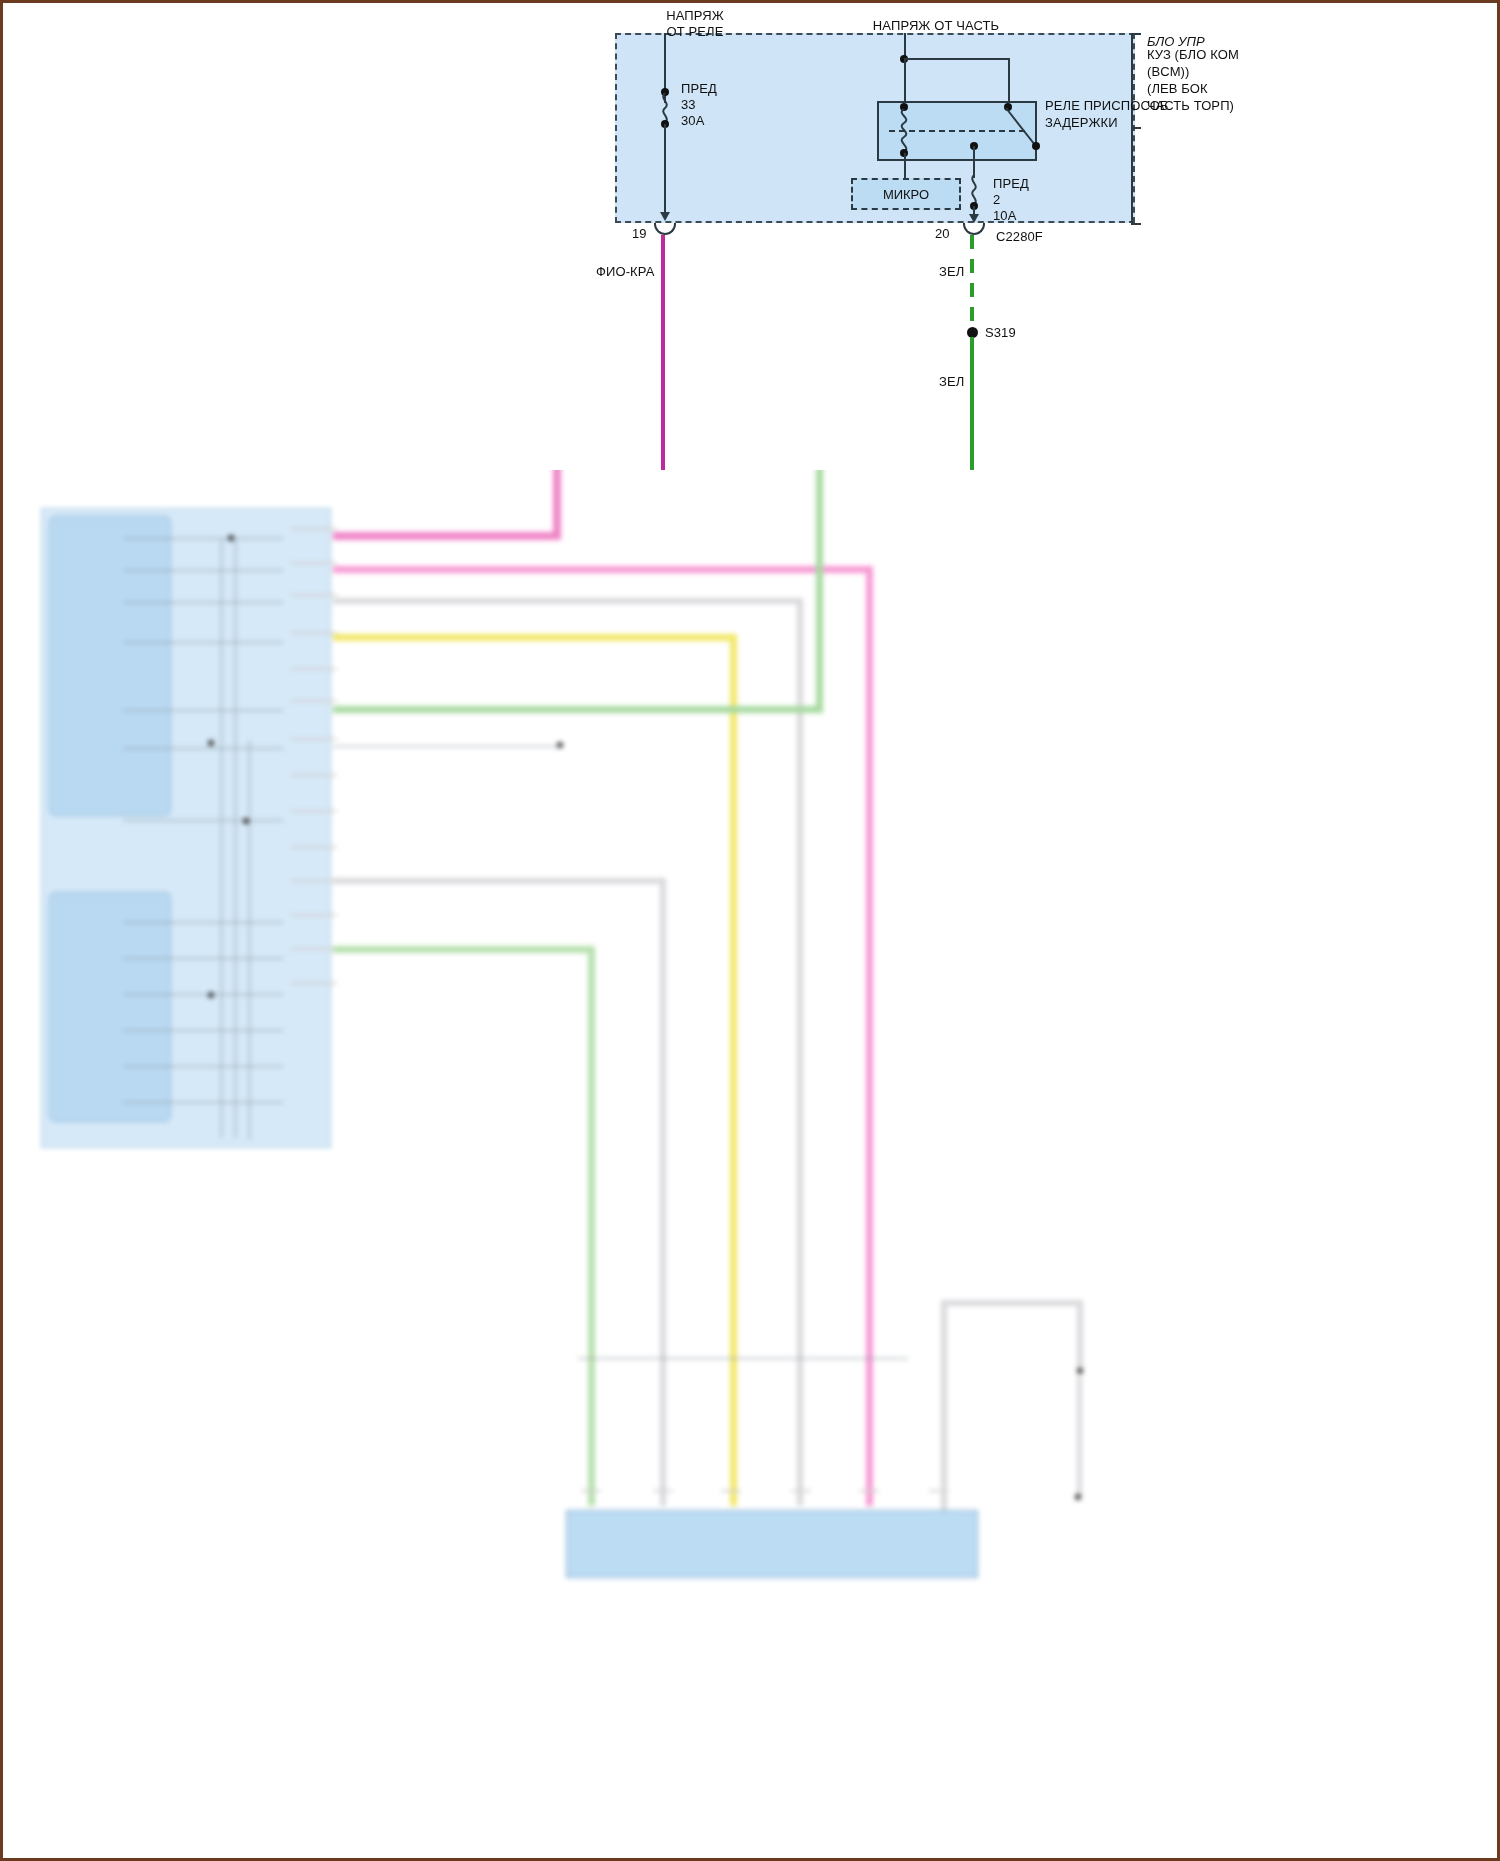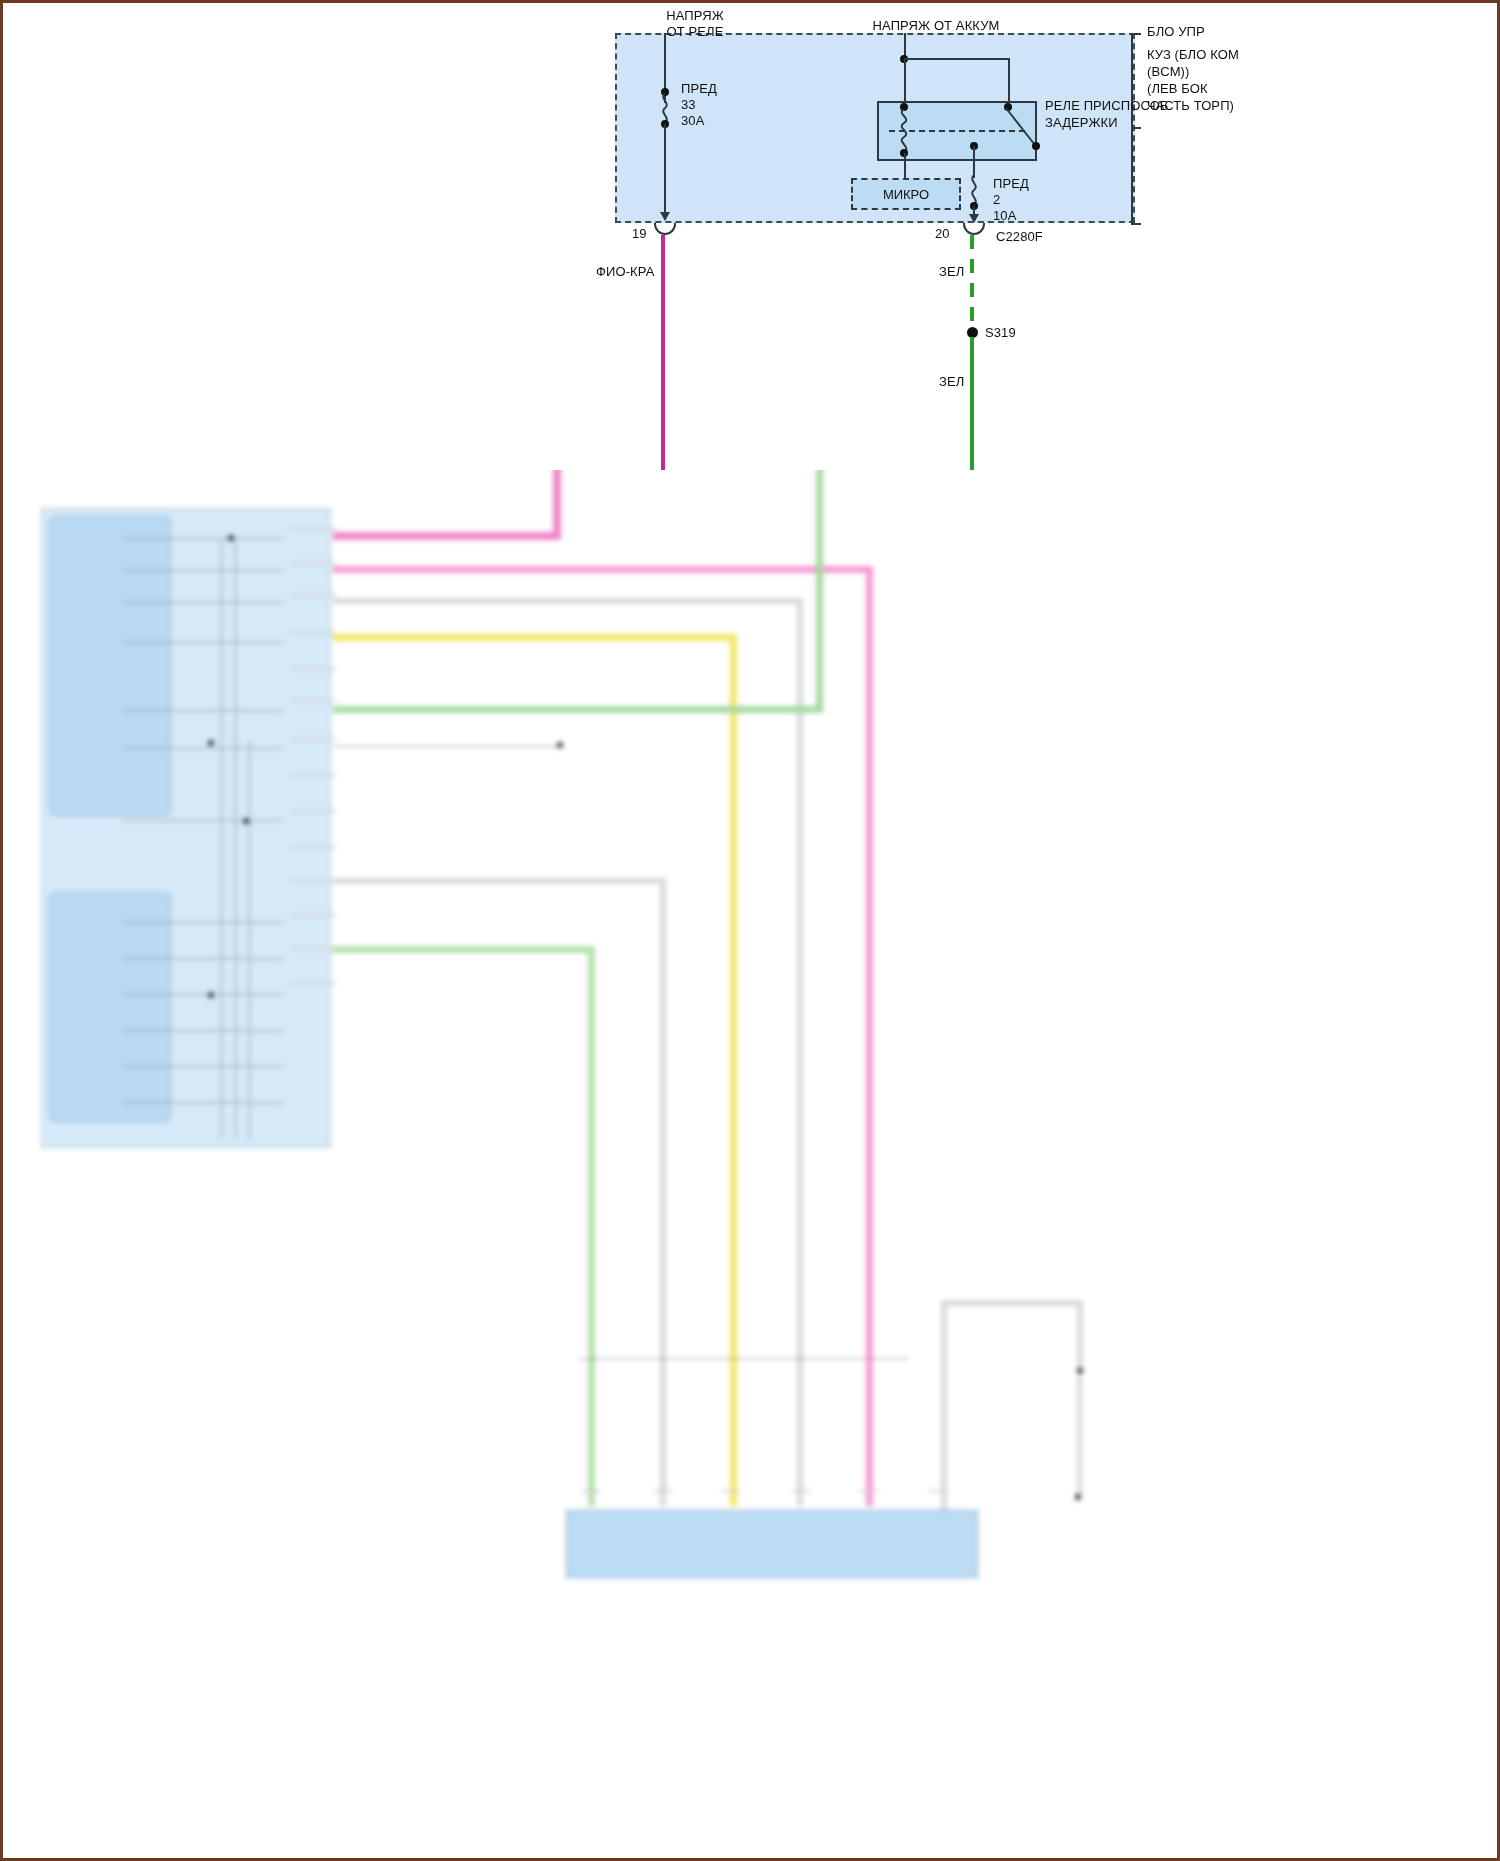--- a/index.html
+++ b/index.html
@@ -181,21 +181,21 @@
 <body>
 
 <div id="page">
 
   <div id="top-region">
 
     <div class="bsm-box"></div>
 
     <div class="lbl c" style="left:612px; top:6px; width:160px;">НАПРЯЖ</div>
     <div class="lbl c" style="left:612px; top:22px; width:160px;">ОТ РЕЛЕ</div>
-    <div class="lbl c" style="left:828px; top:16px; width:210px;">НАПРЯЖ ОТ АККУМ</div>
+    <div class="lbl c" style="left:828px; top:16px; width:210px;">НАПРЯЖ ОТ ЧАСТЬ</div>
 
     <div class="vline" style="left:661px; top:30px; height:70px;"></div>
     <div class="dot" style="left:658px; top:85px;"></div>
     <svg class="fuse" style="left:655px; top:90px;" viewBox="0 0 14 30">
       <path d="M7 0 C 1 6, 13 10, 7 15 C 1 20, 13 24, 7 30" fill="none" stroke="#2b3a42" stroke-width="2"></path>
     </svg>
     <div class="dot" style="left:658px; top:117px;"></div>
     <div class="vline" style="left:661px; top:121px; height:90px;"></div>
     <div class="arrowdn" style="left:657px; top:209px;"></div>
 
@@ -237,21 +237,21 @@
     <div class="dot" style="left:967px; top:199px;"></div>
     <div class="vline" style="left:970px; top:203px; height:10px;"></div>
     <div class="arrowdn" style="left:966px; top:211px;"></div>
 
     <div class="lbl" style="left:990px; top:174px;">ПРЕД</div>
     <div class="lbl" style="left:990px; top:190px;">2</div>
     <div class="lbl" style="left:990px; top:206px;">10A</div>
 
     <div class="rbrk"></div>
     <div class="rbrk2"></div>
-    <div class="lbl" style="left:1144px; top:22px;">БЛО УПР</div>
+    <div class="lbl" style="left:1144px; top:32px;font-style:italic;">БЛО УПР</div>
     <div class="lbl" style="left:1144px; top:45px;">КУЗ (БЛО КОМ</div>
     <div class="lbl" style="left:1144px; top:62px;">(BCM))</div>
     <div class="lbl" style="left:1144px; top:79px;">(ЛЕВ БОК</div>
     <div class="lbl" style="left:1144px; top:96px;">ЧАСТЬ ТОРП)</div>
 
     <div class="lbl" style="left:1042px; top:96px;">РЕЛЕ ПРИСПОСОБ</div>
     <div class="lbl" style="left:1042px; top:113px;">ЗАДЕРЖКИ</div>
 
     <div class="chev" style="left:651px; top:220px;"></div>
     <div class="lbl" style="left:629px; top:224px;">19</div>

